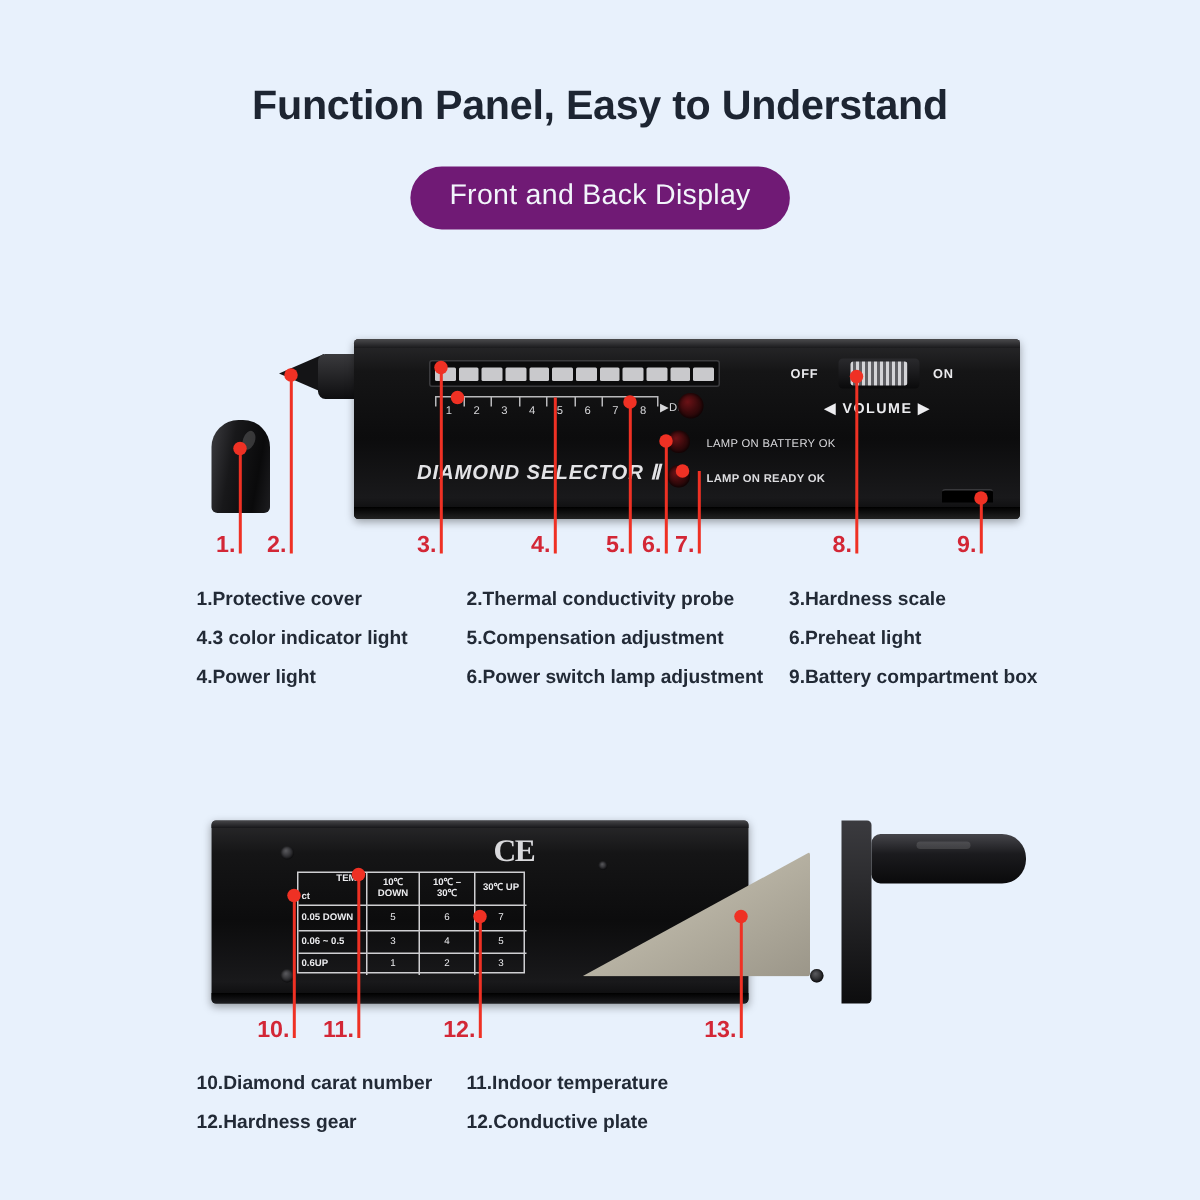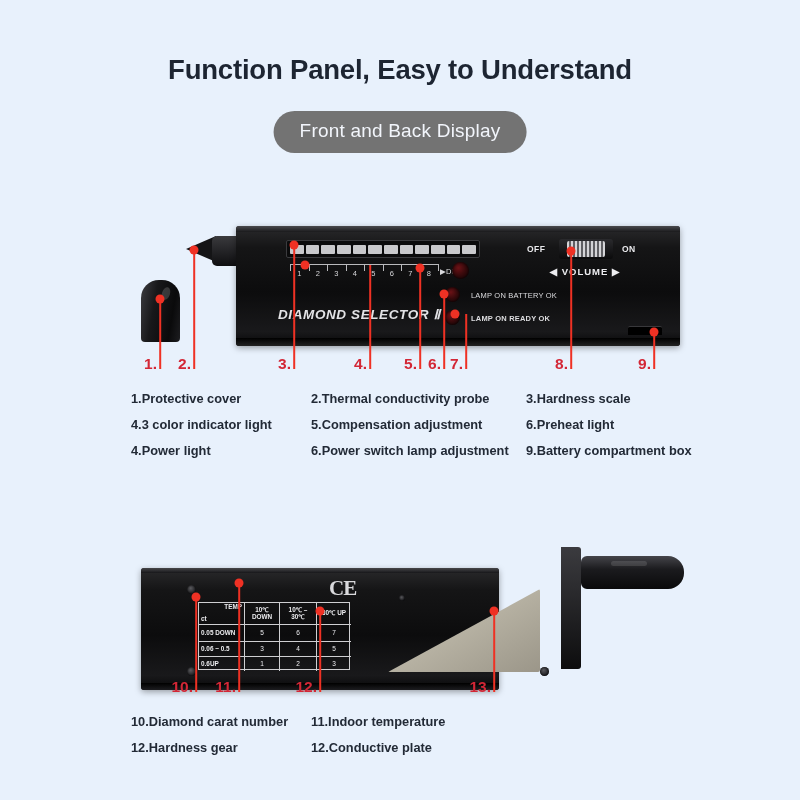--- a/index.html
+++ b/index.html
@@ -14,21 +14,21 @@
   
   .page-title {
     position: absolute; top: 38px; left: 0; width: 800px;
     text-align: center;
     font-size: 27.5px; font-weight: bold; color: #1d2532;
     letter-spacing: -0.2px;
     margin-top: 16px;
   }
   .subtitle-pill {
     position: absolute; top: 111px; left: 50%; transform: translateX(-50%);
-    background: #737373;
+    background: #701a75;
     color: #f2f5fb;
     border-radius: 22px;
     padding: 9px 26px 11px;
     font-size: 19px;
     letter-spacing: 0.2px;
     white-space: nowrap;
   }
 
   
   .device-body {
@@ -159,21 +159,21 @@
   }
 
   
   #battery-notch {
     position: absolute; left: 392px; top: 100px; width: 34px; height: 9px;
     background: #000; border-radius: 2px 2px 0 0;
     border-top: 1px solid #38383b;
   }
 
   
-  #bottom-device { left: 141px; top: 568px; width: 358px; height: 122px; }
+  #bottom-device { left: 141px; top: 547px; width: 358px; height: 122px; }
   #bottom-device::after{
     content:""; position:absolute; left:0; right:0; top:0; height:5px;
     background:linear-gradient(180deg,#464649,#17171a); border-radius:3px 3px 0 0;
   }
   #bottom-device::before{
     content:""; position:absolute; left:0; right:0; bottom:0; height:7px;
     background:linear-gradient(180deg,#000,#1d1d20); border-radius:0 0 3px 3px;
   }
   #back-endcap {
     position: absolute; left: 561px; top: 547px; width: 20px; height: 122px;

